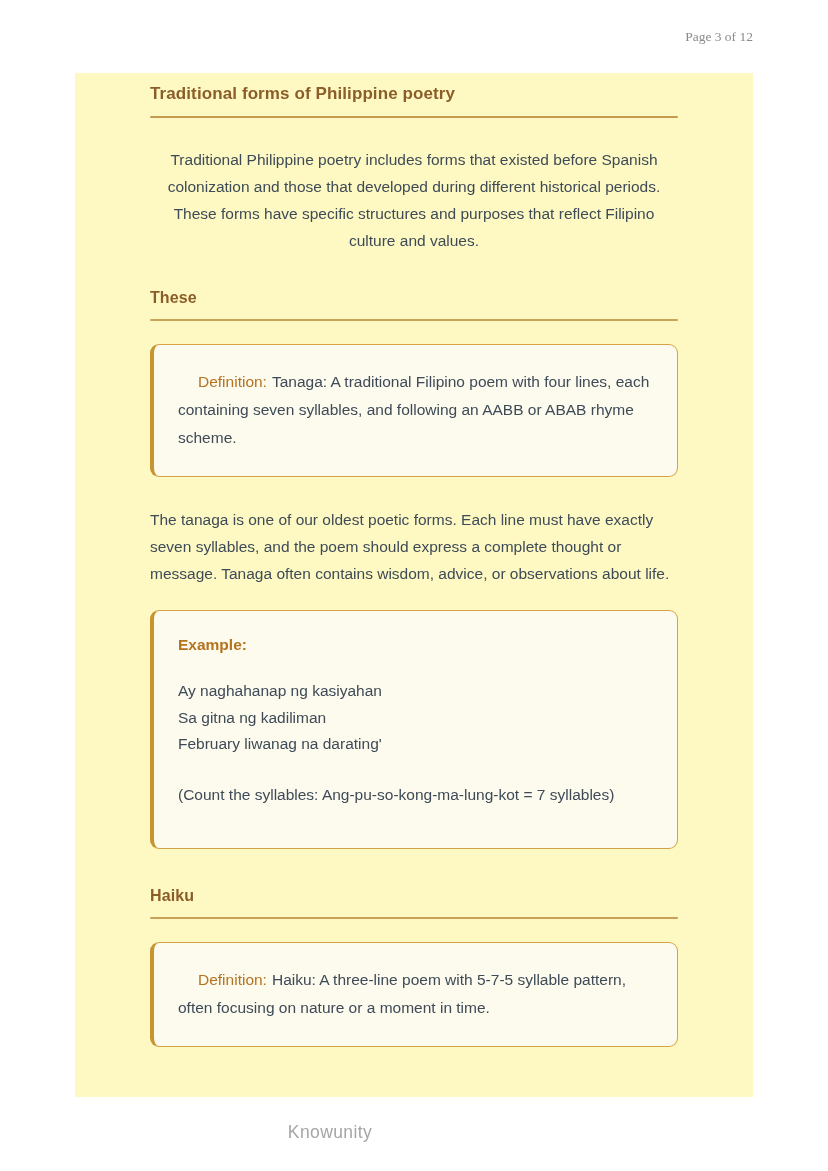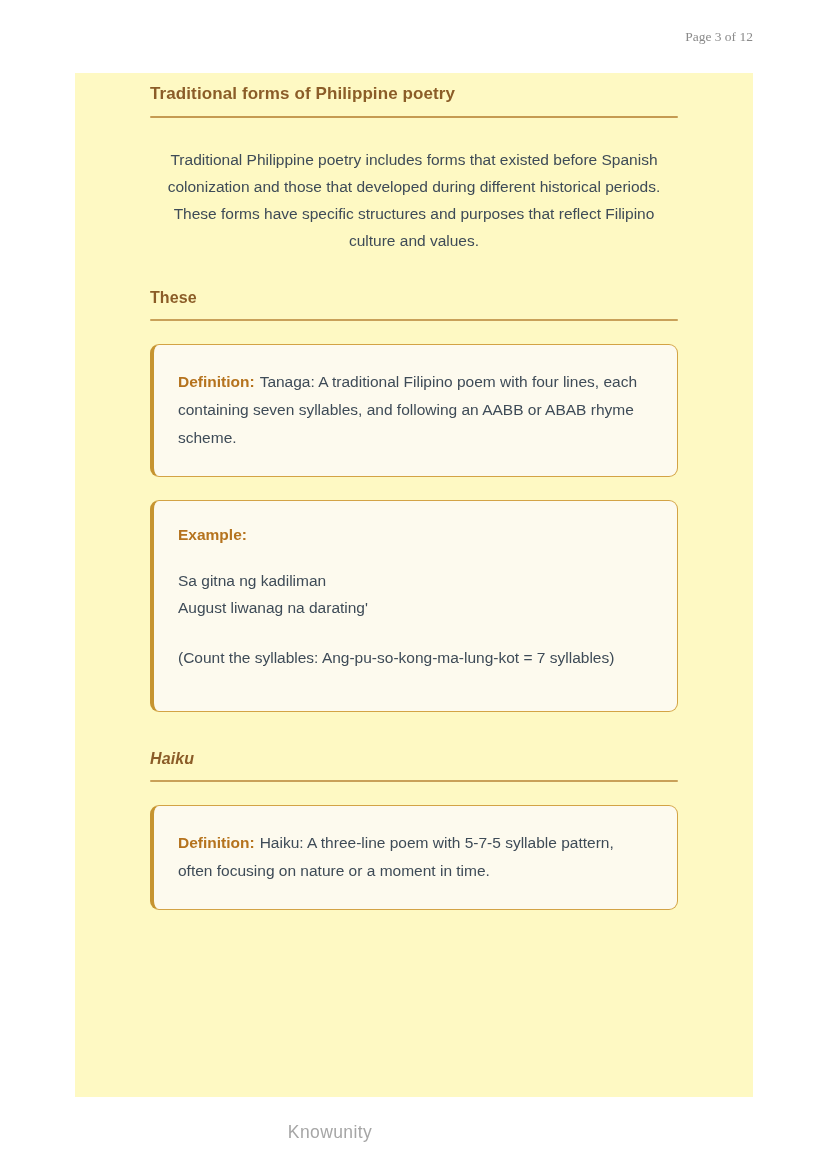--- a/index.html
+++ b/index.html
@@ -53,38 +53,39 @@
   }
   .intro { margin-top: 28px; text-align: center; }
   .section-heading {
     font-size: 16px;
     font-weight: 700;
     line-height: 22px;
     color: #8b5d28;
     letter-spacing: 0.1px;
   }
   .section-heading.tanaga { margin-top: 33px; }
-  .section-heading.haiku { margin-top: 36px; font-style: italic; }
+  .section-heading.haiku { margin-top: 36px; }
   .callout-box {
     margin-top: 23px;
     background: #fdfaee;
     border: 1.5px solid #d3a345;
     border-left: 4px solid #c69430;
     border-radius: 9px;
     padding: 23px 25px 24px 24px;
   }
   .callout-text {
     font-size: 15.5px;
     line-height: 28px;
     color: #3e4b57;
   }
   .callout-label {
-    font-weight: 700;
+    font-weight: 400;
     color: #b5731e;
     margin-right: 5px;
+    margin-left: 20px;
   }
   .after-box { margin-top: 29px; }
   .example-box {
     margin-top: 23px;
     padding-bottom: 40px;
   }
   .example-label {
     display: block;
     font-size: 15.5px;
     font-weight: 700;
@@ -126,26 +127,28 @@
 
   <p class="body-text intro">Traditional Philippine poetry includes forms that existed before Spanish colonization and those that developed during different historical periods. These forms have specific structures and purposes that reflect Filipino culture and values.</p>
 
   <h2 class="section-heading tanaga">These</h2>
   <div class="rule sub"></div>
 
   <div class="callout-box">
     <p class="callout-text"><span class="callout-label">Definition:</span><span>Tanaga: A traditional Filipino poem with four lines, each containing seven syllables, and following an AABB or ABAB rhyme scheme.</span></p>
   </div>
 
+  <p class="body-text after-box">The tanaga is one of our oldest poetic forms. Each line must have exactly seven syllables, and the poem should express a complete thought or message. Tanaga often contains wisdom, advice, or observations about life.</p>
 
   <div class="callout-box example-box">
     <span class="example-label">Example:</span>
     <div class="poem">
+      <div class="poem-line">Ay naghahanap ng kasiyahan</div>
       <div class="poem-line">Sa gitna ng kadiliman</div>
-      <div class="poem-line">August liwanag na darating'</div>
+      <div class="poem-line">February liwanag na darating'</div>
     </div>
     <div class="example-note">(Count the syllables: Ang-pu-so-kong-ma-lung-kot = 7 syllables)</div>
   </div>
 
   <h2 class="section-heading haiku">Haiku</h2>
   <div class="rule sub"></div>
 
   <div class="callout-box">
     <p class="callout-text"><span class="callout-label">Definition:</span><span>Haiku: A three-line poem with 5-7-5 syllable pattern, often focusing on nature or a moment in time.</span></p>
   </div>

